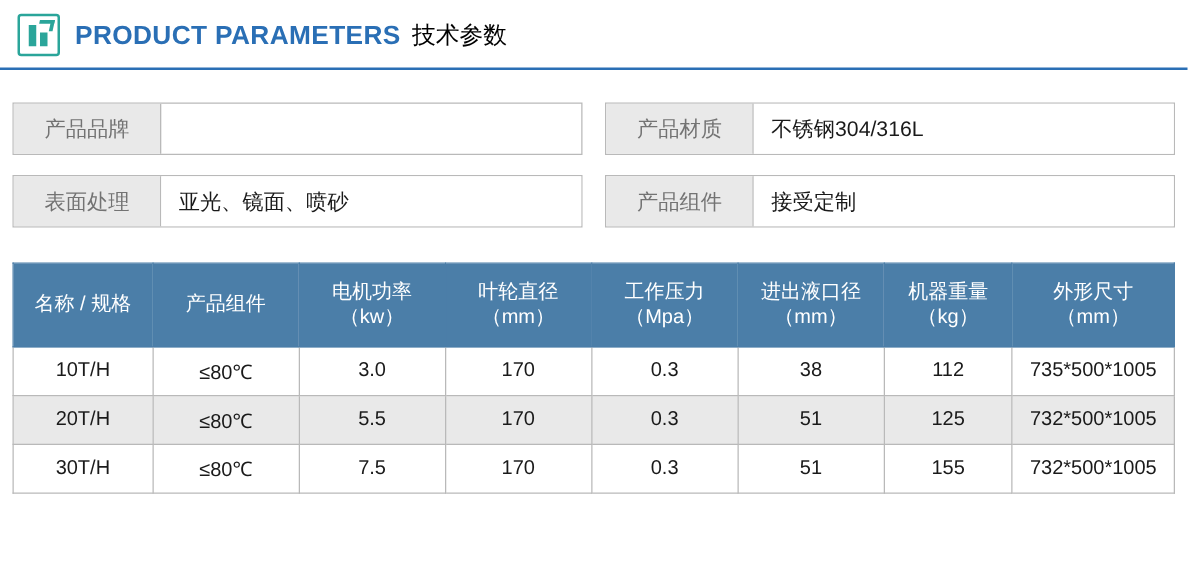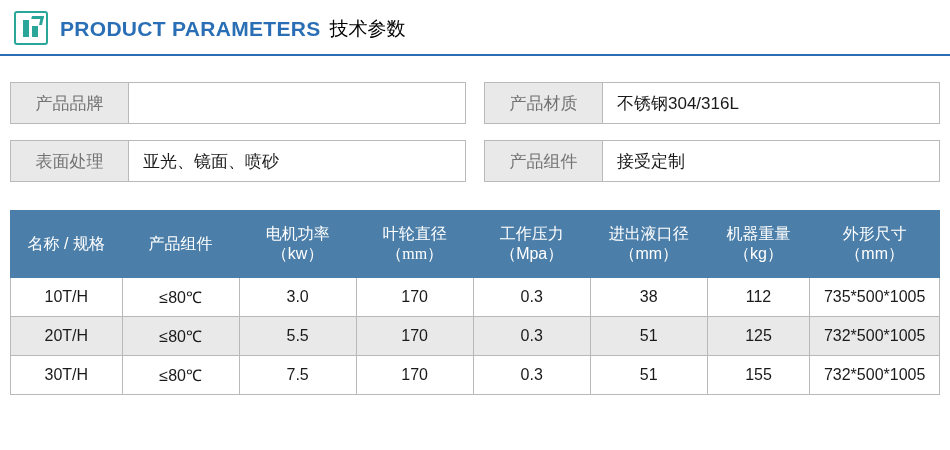--- a/index.html
+++ b/index.html
@@ -162,21 +162,21 @@
     height: 36px;
     background: #ffffff;
     margin-top: 39px;
   }
   table.params tbody tr.alt td {
     background: #e9e9e9;
   }
   .col-0 { width: 12.0%; }
   .col-1 { width: 12.6%; }
   .col-2 { width: 12.6%; }
-  .col-3 { width: 12.6%; font-family: Liberation Serif, serif; }
+  .col-3 { width: 12.6%; }
   .col-4 { width: 12.6%; }
   .col-5 { width: 12.6%; }
   .col-6 { width: 11.0%; }
   .col-7 { width: 14.0%; }
 </style>
 </head>
 <body>
 
 <div class="page">
 

